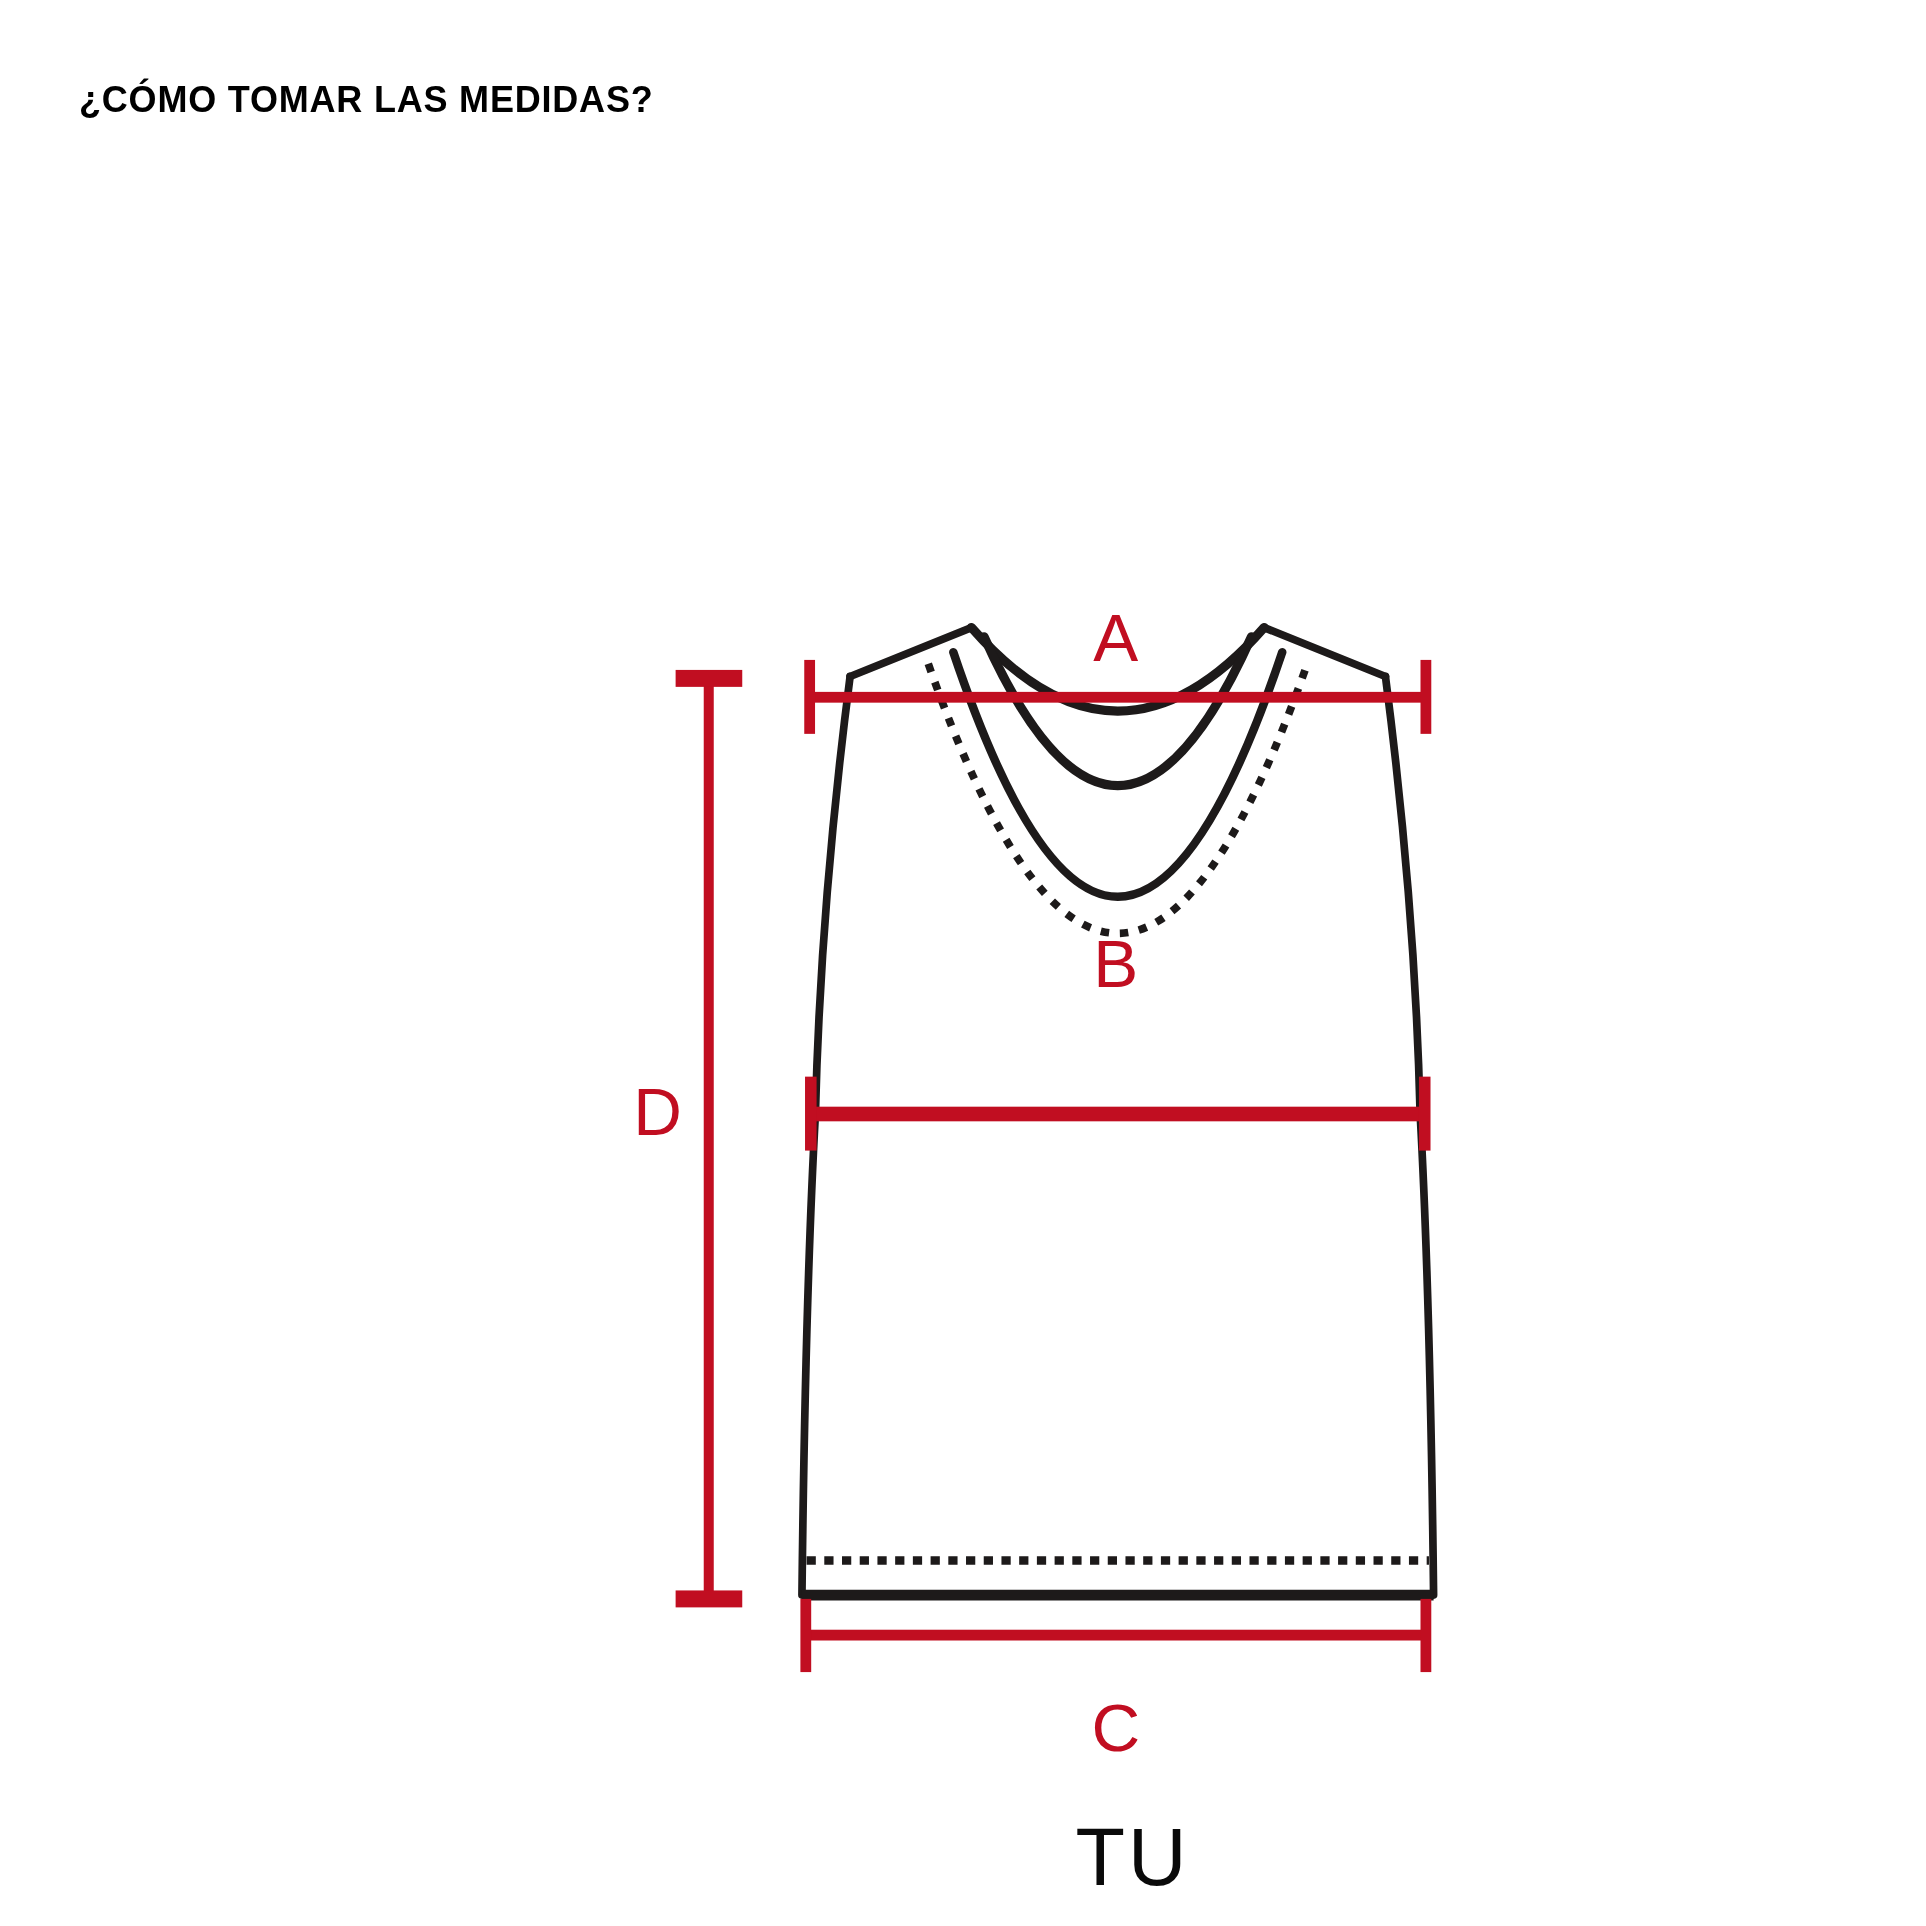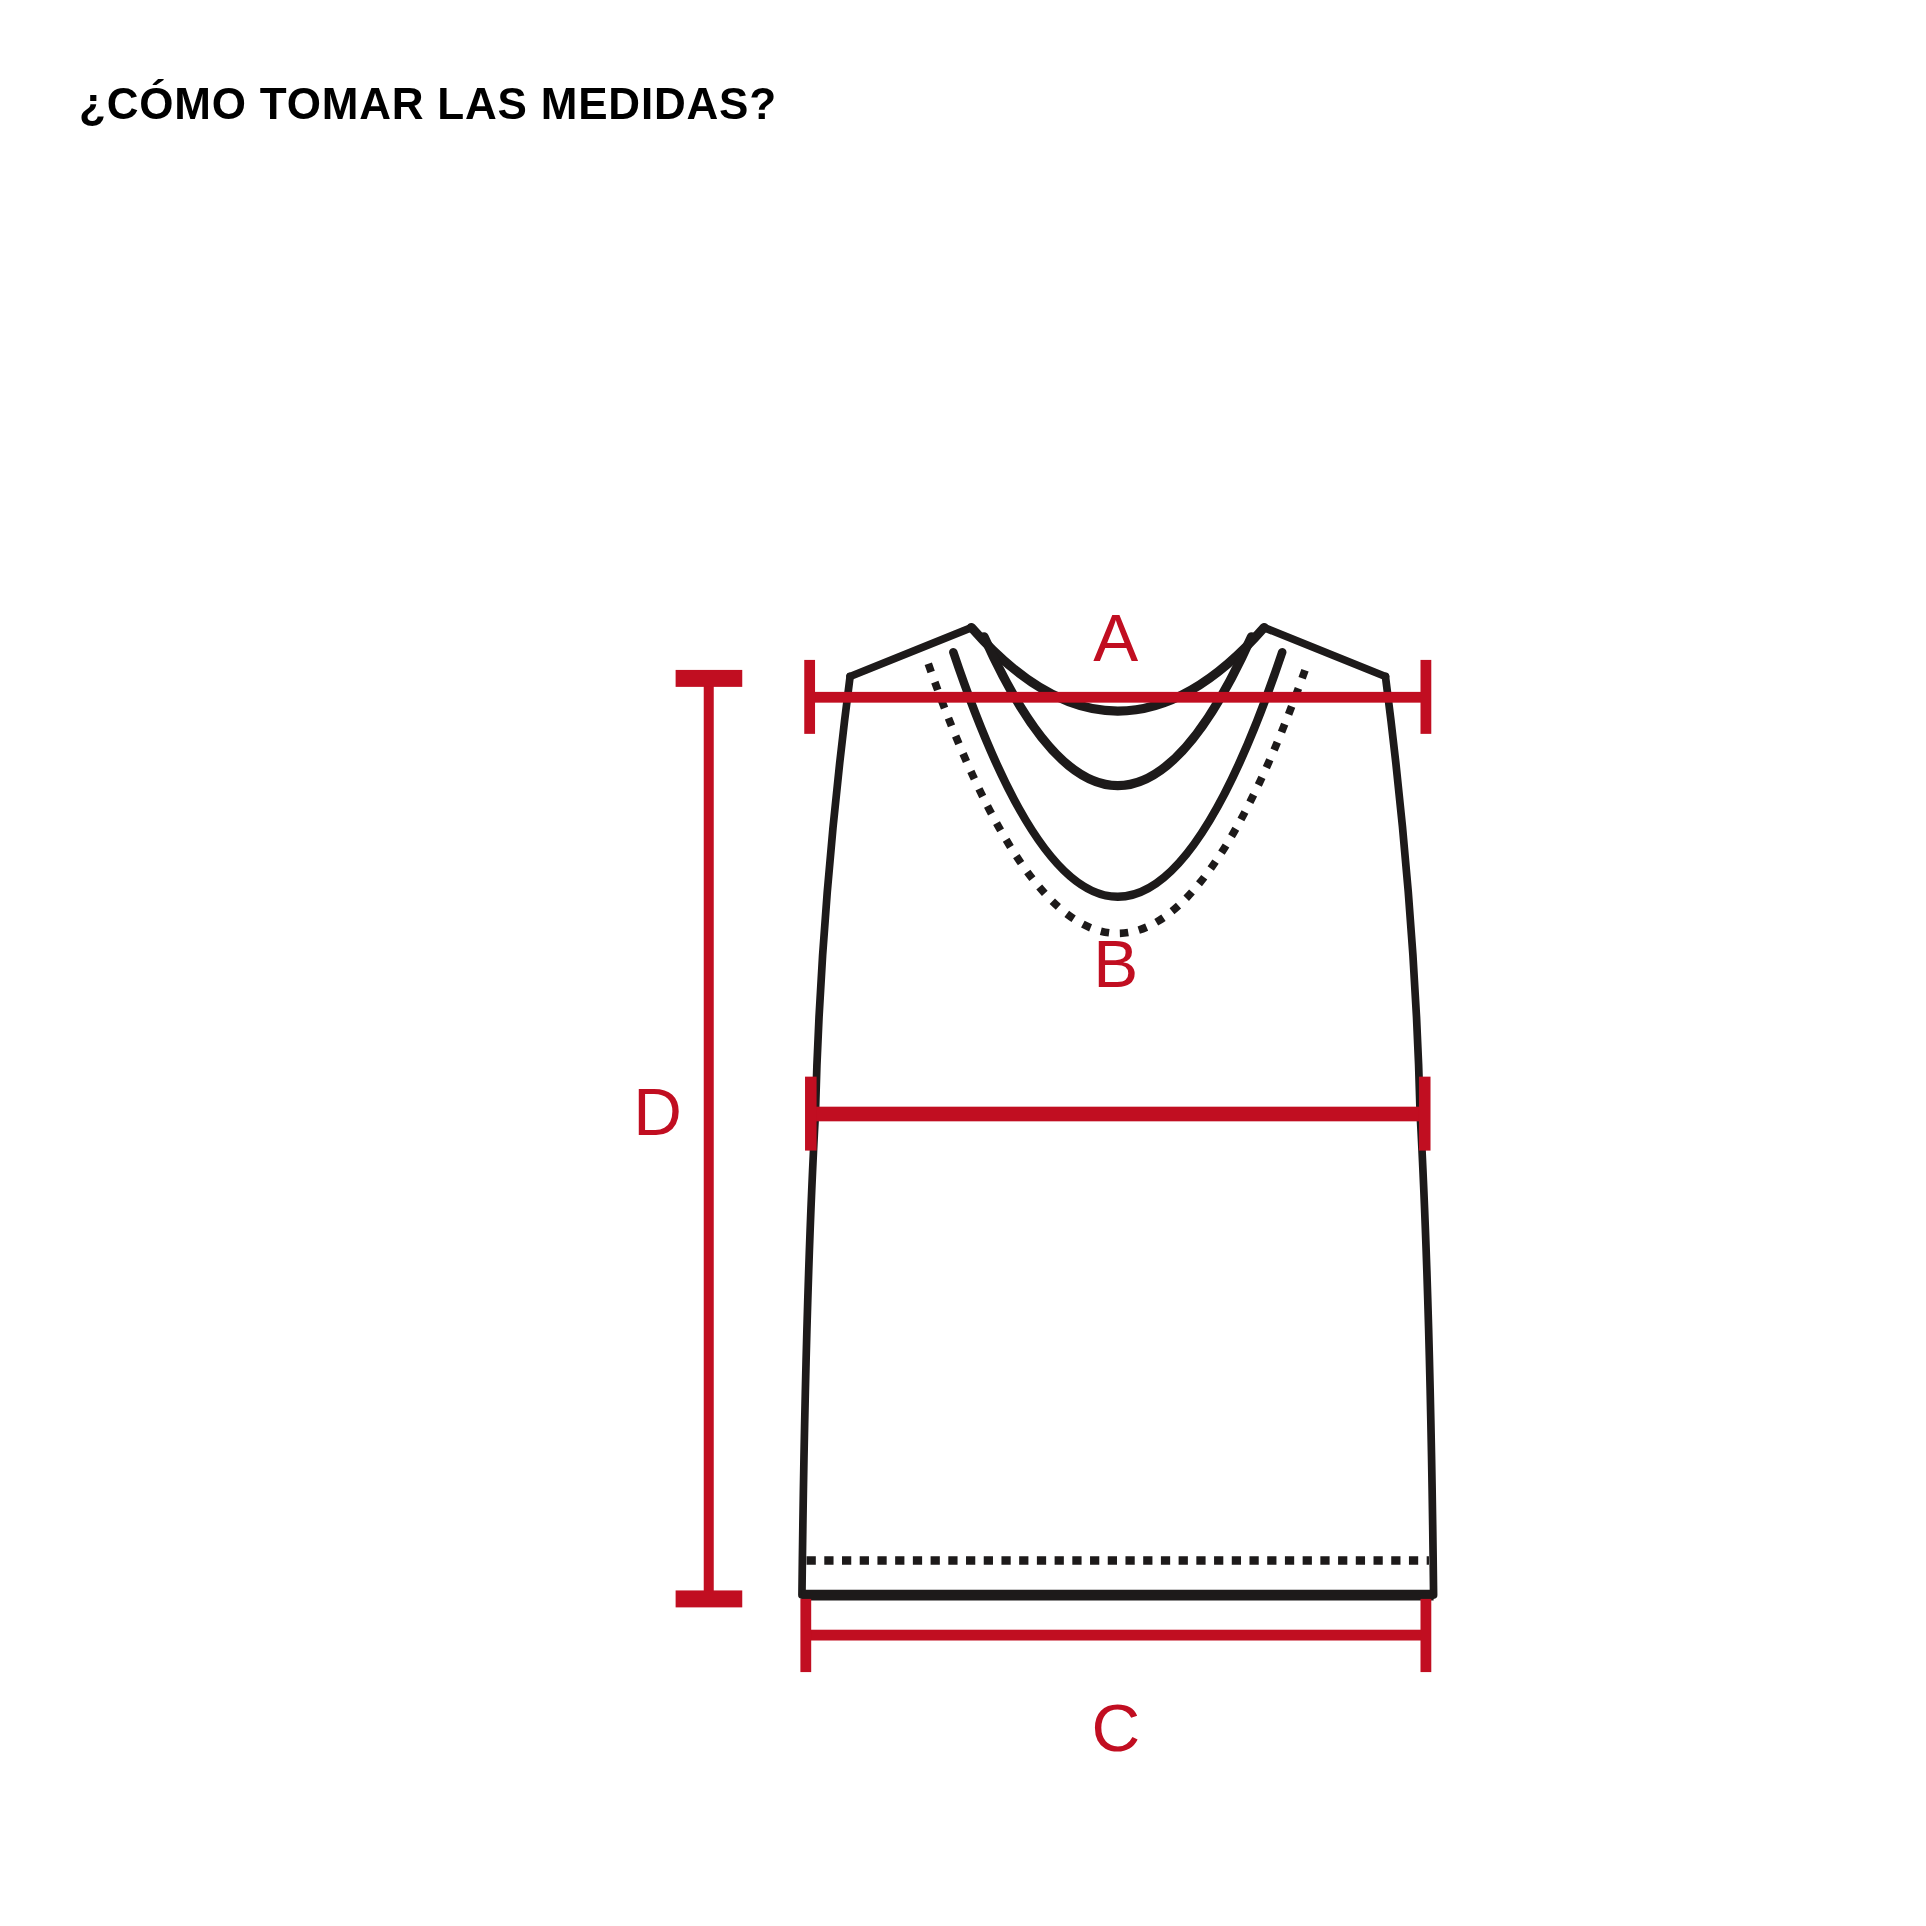--- a/index.html
+++ b/index.html
@@ -6,21 +6,21 @@
   #page{
     position:relative;
     width:2225px;height:2648px;
     background:#ffffff;
     font-family:"Liberation Sans", sans-serif;
     color:#1c1b1a;
     overflow:hidden;
   }
   .title{
     position:absolute;left:79px;top:79px;
-    font-size:44px;font-weight:700;color:#000000;
+    font-size:36px;font-weight:700;color:#000000;
     letter-spacing:0.8px;white-space:nowrap;
   }
   .intro{
     position:absolute;left:72px;top:184px;
     font-size:37px;line-height:67px;color:#1d1c1b;
   }
   .intro .line{white-space:nowrap;}
   .diagram-svg{position:absolute;left:559px;top:559px;}
   .tu-header{
     position:absolute;left:940px;top:1811px;width:385px;
@@ -90,15 +90,16 @@
     </g>
 
     <g fill="#c10e21" stroke="none" font-family="Liberation Sans, sans-serif" font-size="175" font-weight="400" text-anchor="middle">
       <text x="2895" y="1715">A</text>
       <text x="2895" y="2560">B</text>
       <text x="2895" y="4545">C</text>
       <text x="1705" y="2945">D</text>
     </g>
   </svg>
 
+  <div class="tu-header">TU</div>
 
 </div>
 
 
 </body></html>

